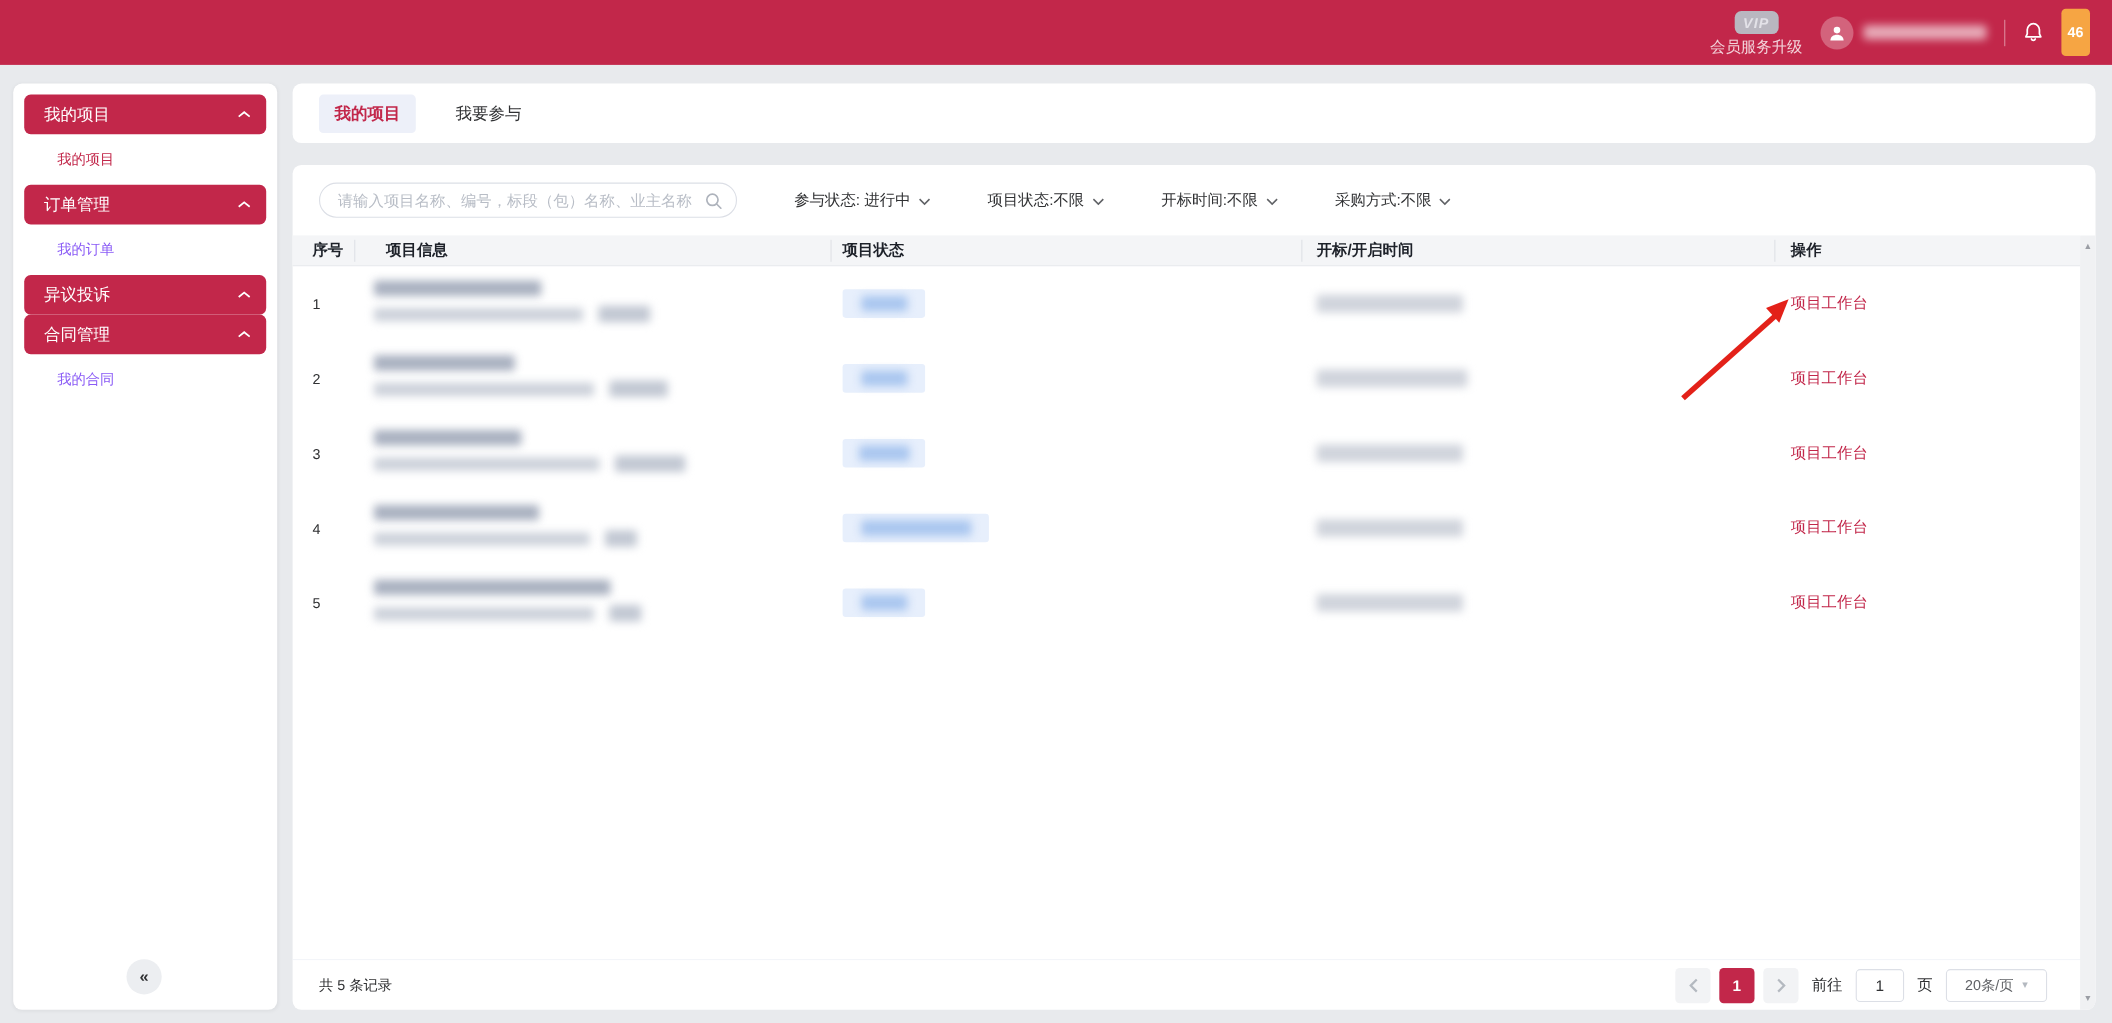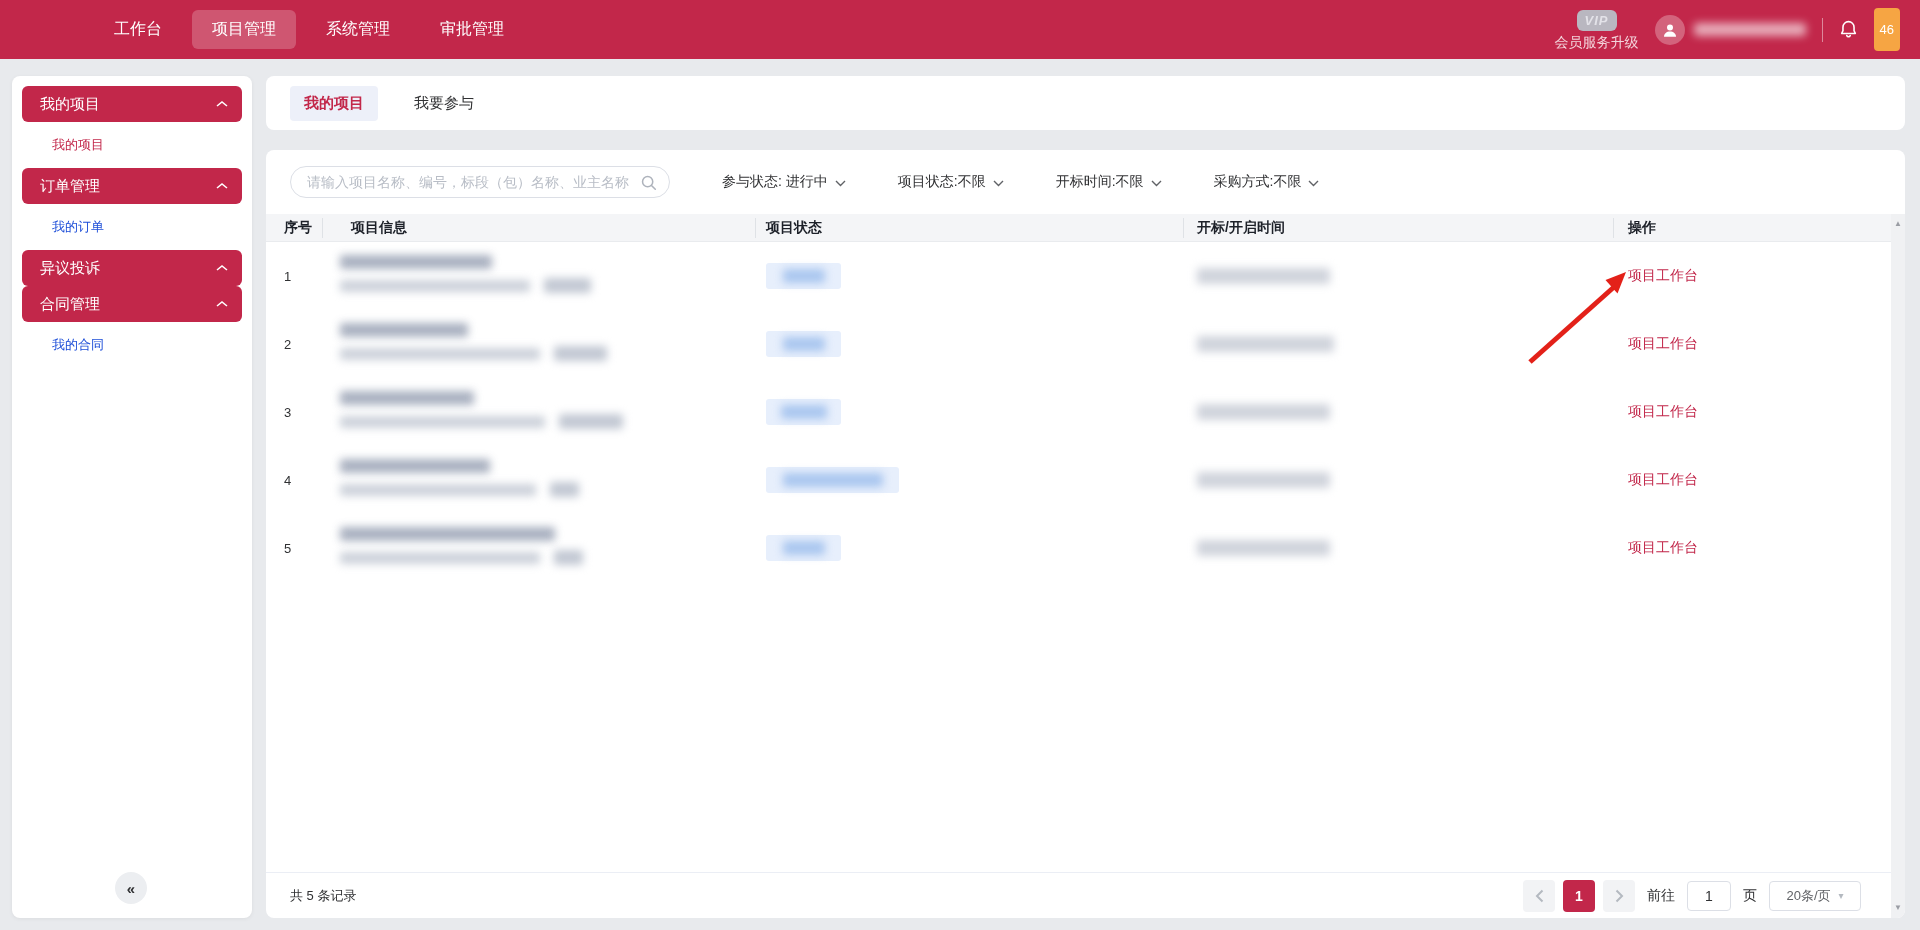--- a/index.html
+++ b/index.html
@@ -16,27 +16,27 @@
   .nav-item{color:#fff;font-size:16px;padding:9px 20px;border-radius:6px;cursor:pointer;white-space:nowrap;}
   .nav-item.active{background:rgba(255,255,255,0.22);}
   .nav-right{margin-left:auto;display:flex;align-items:center;gap:16px;}
   .vip-wrap{display:flex;flex-direction:column;align-items:center;line-height:1;}
   .vip-logo{background:#b9b7c0;color:#e3e2e8;font-weight:bold;font-style:italic;font-size:13px;border-radius:6px;padding:4px 8px;letter-spacing:1px;}
   .vip-caption{color:rgba(255,255,255,0.8);font-size:14px;margin-top:4px;}
   .avatar{width:30px;height:30px;border-radius:50%;background:rgba(255,255,255,0.28);display:flex;align-items:center;justify-content:center;}
   .name-blur{width:112px;height:13px;border-radius:3px;background:rgba(255,255,255,0.62);filter:blur(4px);}
   .nav-divider{width:1px;height:24px;background:rgba(255,255,255,0.45);}
   .bell{display:flex;align-items:center;}
-  .notif-badge{background:var(--badge);color:#fff;font-size:13px;font-weight:normal;border-radius:4px;padding:14px 6px;min-width:26px;text-align:right;}
+  .notif-badge{background:var(--badge);color:#fff;font-size:13px;font-weight:bold;border-radius:4px;padding:14px 6px;min-width:26px;text-align:right;}
 
   
   .sidebar{position:absolute;left:12px;top:76px;width:240px;height:842px;background:#fff;border-radius:8px;box-shadow:0 1px 4px rgba(0,0,0,0.06);padding:10px;}
   .side-group-header{height:36px;background:var(--primary);border-radius:6px;color:#fff;font-size:15px;display:flex;align-items:center;padding:0 14px 0 18px;cursor:pointer;}
   .side-group-header .chev{margin-left:auto;display:flex;}
-  .side-sub{height:46px;display:flex;align-items:center;padding-left:30px;font-size:13px;color:#1d4ed8;cursor:pointer;}
+  .side-sub{height:46px;display:flex;align-items:center;padding-left:30px;font-size:13px;color:#8b5cf6;cursor:pointer;}
   .side-sub.active{color:var(--primary);}
   .collapse-btn{position:absolute;left:103px;bottom:14px;width:32px;height:32px;border-radius:50%;background:#eceef1;display:flex;align-items:center;justify-content:center;font-size:15px;color:#303133;cursor:pointer;font-weight:bold;}
 
   
   .tabs-card{position:absolute;left:266px;top:76px;width:1639px;height:54px;background:#fff;border-radius:8px;display:flex;align-items:center;padding-left:24px;gap:22px;}
   .tab{font-size:15px;color:#303133;cursor:pointer;padding:8px 14px;border-radius:4px;}
   .tab.active{background:#edf0f9;color:var(--primary);font-weight:bold;}
 
   
   .content-card{position:absolute;left:266px;top:150px;width:1639px;height:768px;background:#fff;border-radius:8px;}
@@ -79,26 +79,20 @@
   .select-caret{color:#b4b9c0;font-size:10px;}
 
   
   .scroll-strip{position:absolute;right:0;top:64px;width:14px;height:704px;background:#f0f1f3;z-index:7;border-radius:0 0 8px 0;}
   .scroll-arrow{position:absolute;left:0;width:14px;text-align:center;font-size:8px;color:#9a9da4;line-height:10px;cursor:pointer;}
 </style>
 </head>
 <body>
 
 <div class="topnav">
-  <div class="nav-items">
-    <div class="nav-item">工作台</div>
-    <div class="nav-item active">项目管理</div>
-    <div class="nav-item">系统管理</div>
-    <div class="nav-item">审批管理</div>
-  </div>
   <div class="nav-right">
     <div class="vip-wrap">
       <span class="vip-logo">VIP</span>
       <span class="vip-caption">会员服务升级</span>
     </div>
     <div style="display:flex;align-items:center;gap:9px;">
       <div class="avatar">
         <svg width="18" height="18" viewBox="0 0 24 24">
             <circle cx="12" cy="8.5" r="4" fill="#fff"></circle>
             <path d="M4 21c0-4.4 3.6-7 8-7s8 2.6 8 7z" fill="#fff"></path>

